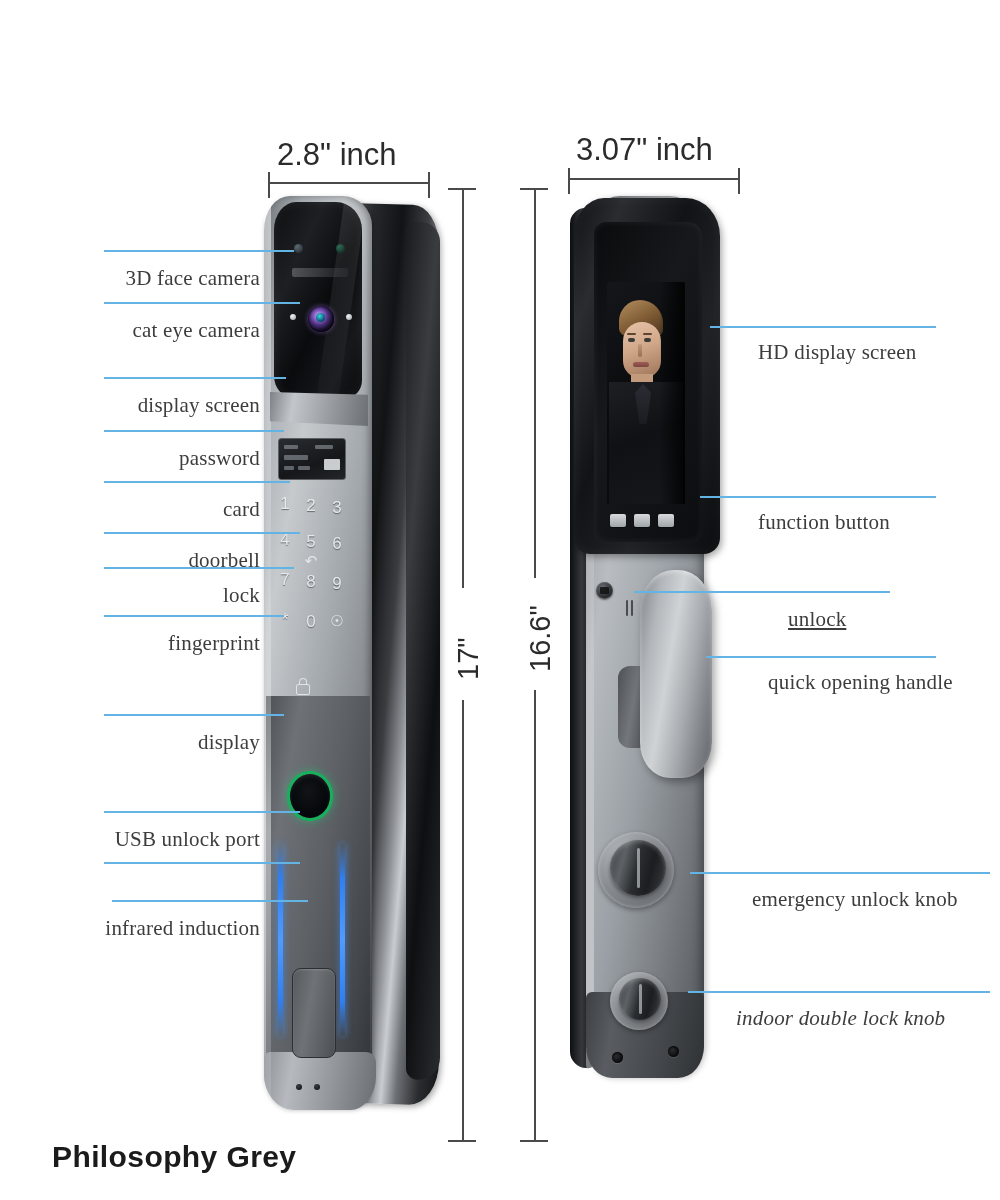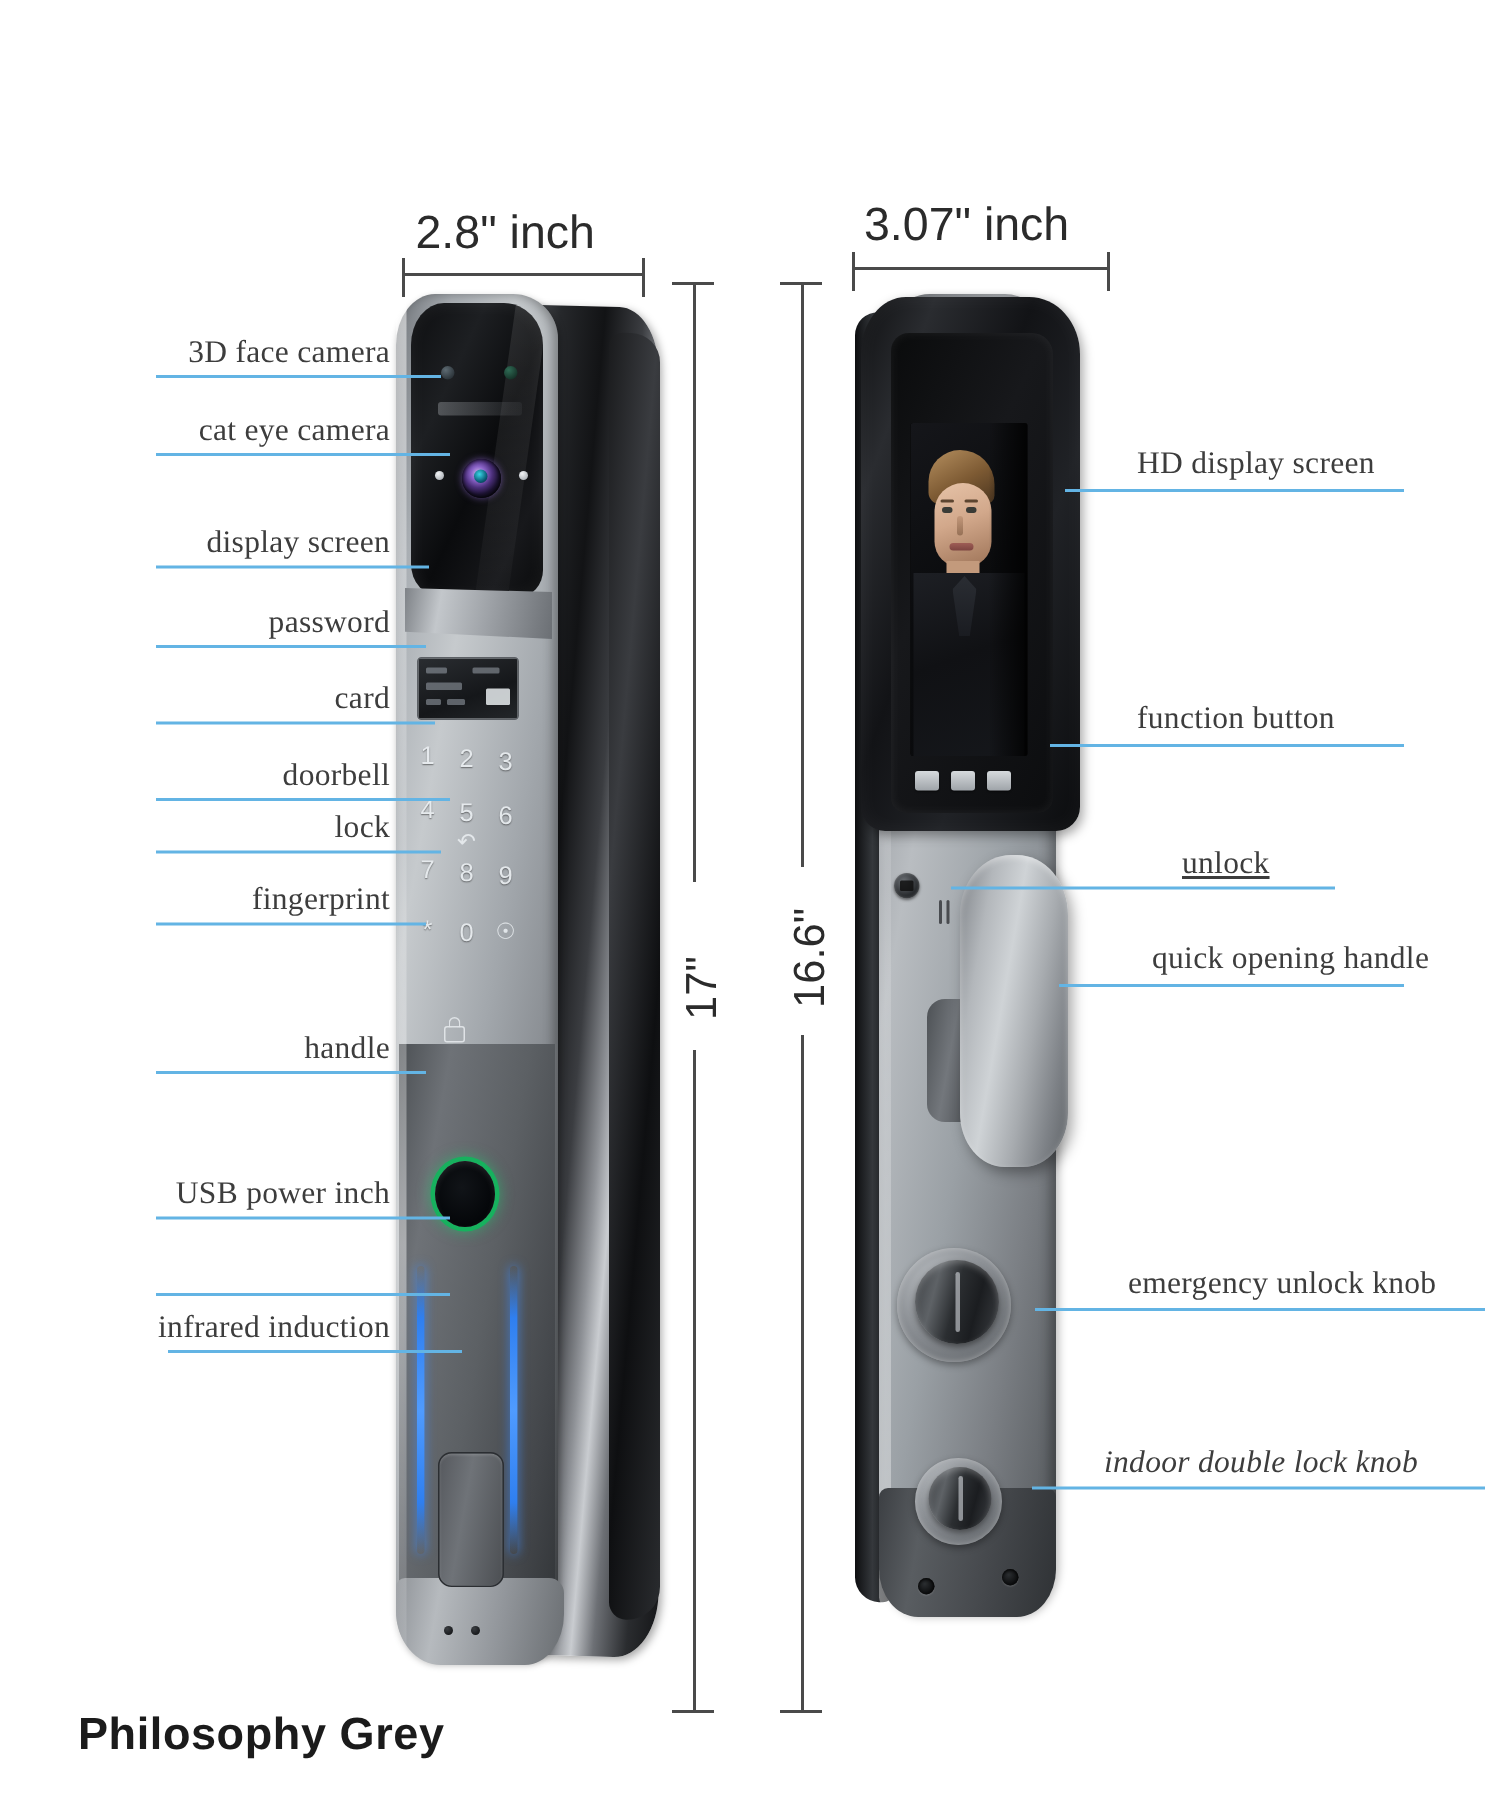--- a/index.html
+++ b/index.html
@@ -13,20 +13,21 @@
   .stage{position:absolute;left:0;top:0;width:1000px;height:1200px;}
 
   
   .label{
     position:absolute;
     font-family:"Liberation Serif", serif;
     font-size:21px;
     color:#3d3d3d;
     white-space:nowrap;
     letter-spacing:.2px;
+    margin-top:44px;
   }
   .label.r{text-align:right;}
   .leader{
     position:absolute;
     height:2px;
     background:#63b4e4;
   }
 
   
   .dimh{position:absolute;height:2px;background:#4a4a4a;}
@@ -441,24 +442,24 @@
 
   <div class="label r" style="left:0px;top:504px;width:260px;">doorbell</div>
   <div class="leader" style="left:104px;top:532px;width:196px;"></div>
 
   <div class="label r" style="left:0px;top:539px;width:260px;">lock</div>
   <div class="leader" style="left:104px;top:567px;width:190px;"></div>
 
   <div class="label r" style="left:0px;top:587px;width:260px;">fingerprint</div>
   <div class="leader" style="left:104px;top:615px;width:180px;"></div>
 
-  <div class="label r" style="left:0px;top:686px;width:260px;">handle</div>
+  <div class="label r" style="left:0px;top:686px;width:260px;">display</div>
   <div class="leader" style="left:104px;top:714px;width:180px;"></div>
 
-  <div class="label r" style="left:0px;top:783px;width:260px;">USB power inch</div>
+  <div class="label r" style="left:0px;top:783px;width:260px;">USB unlock port</div>
   <div class="leader" style="left:104px;top:811px;width:196px;"></div>
 
   <div class="leader" style="left:104px;top:862px;width:196px;"></div>
 
   <div class="label r" style="left:0px;top:872px;width:260px;">infrared induction</div>
   <div class="leader" style="left:112px;top:900px;width:196px;"></div>
 
   <div class="back">
     <div class="bodyside"></div>
     <div class="bodymain"></div>

